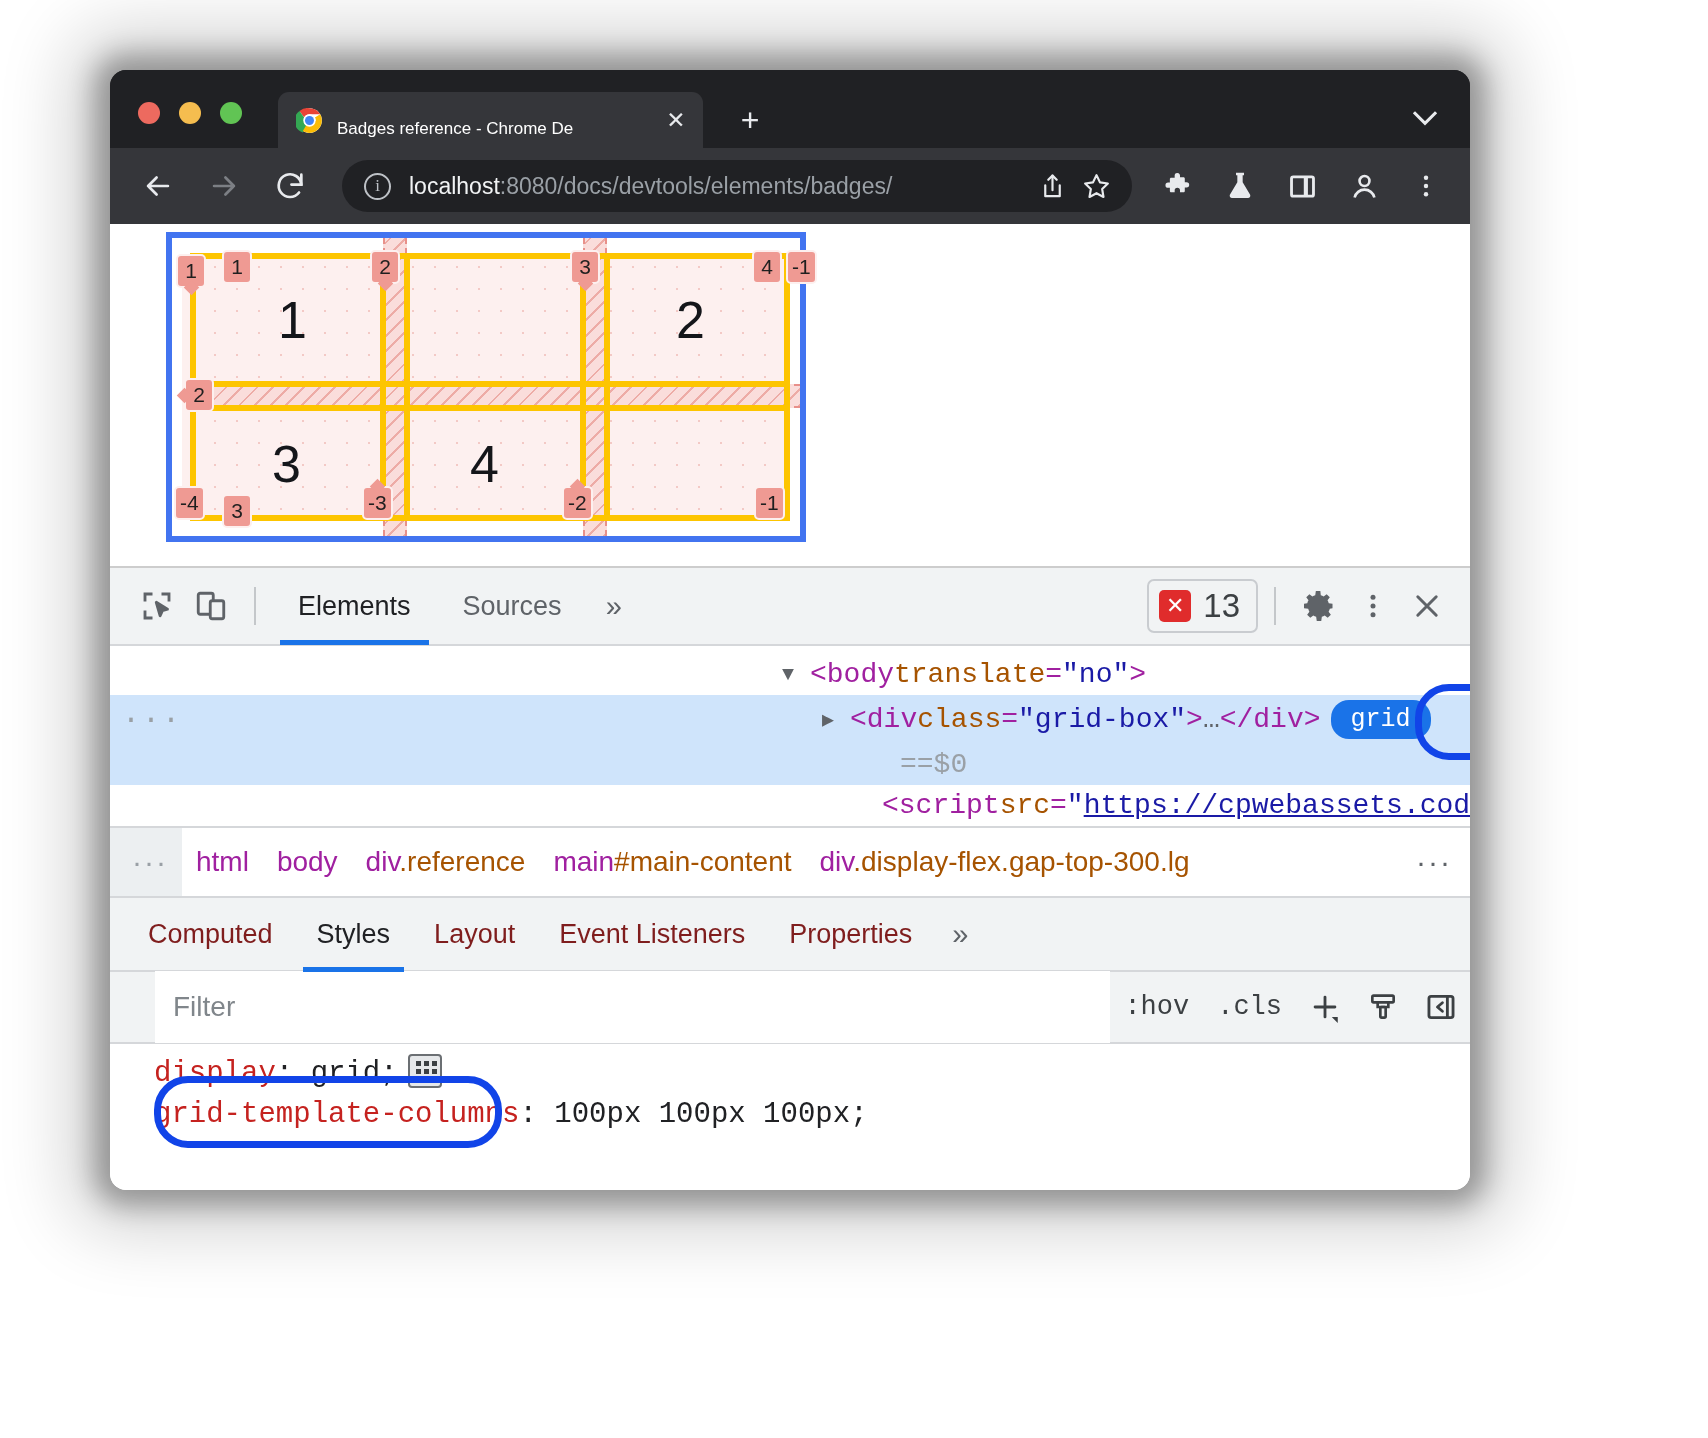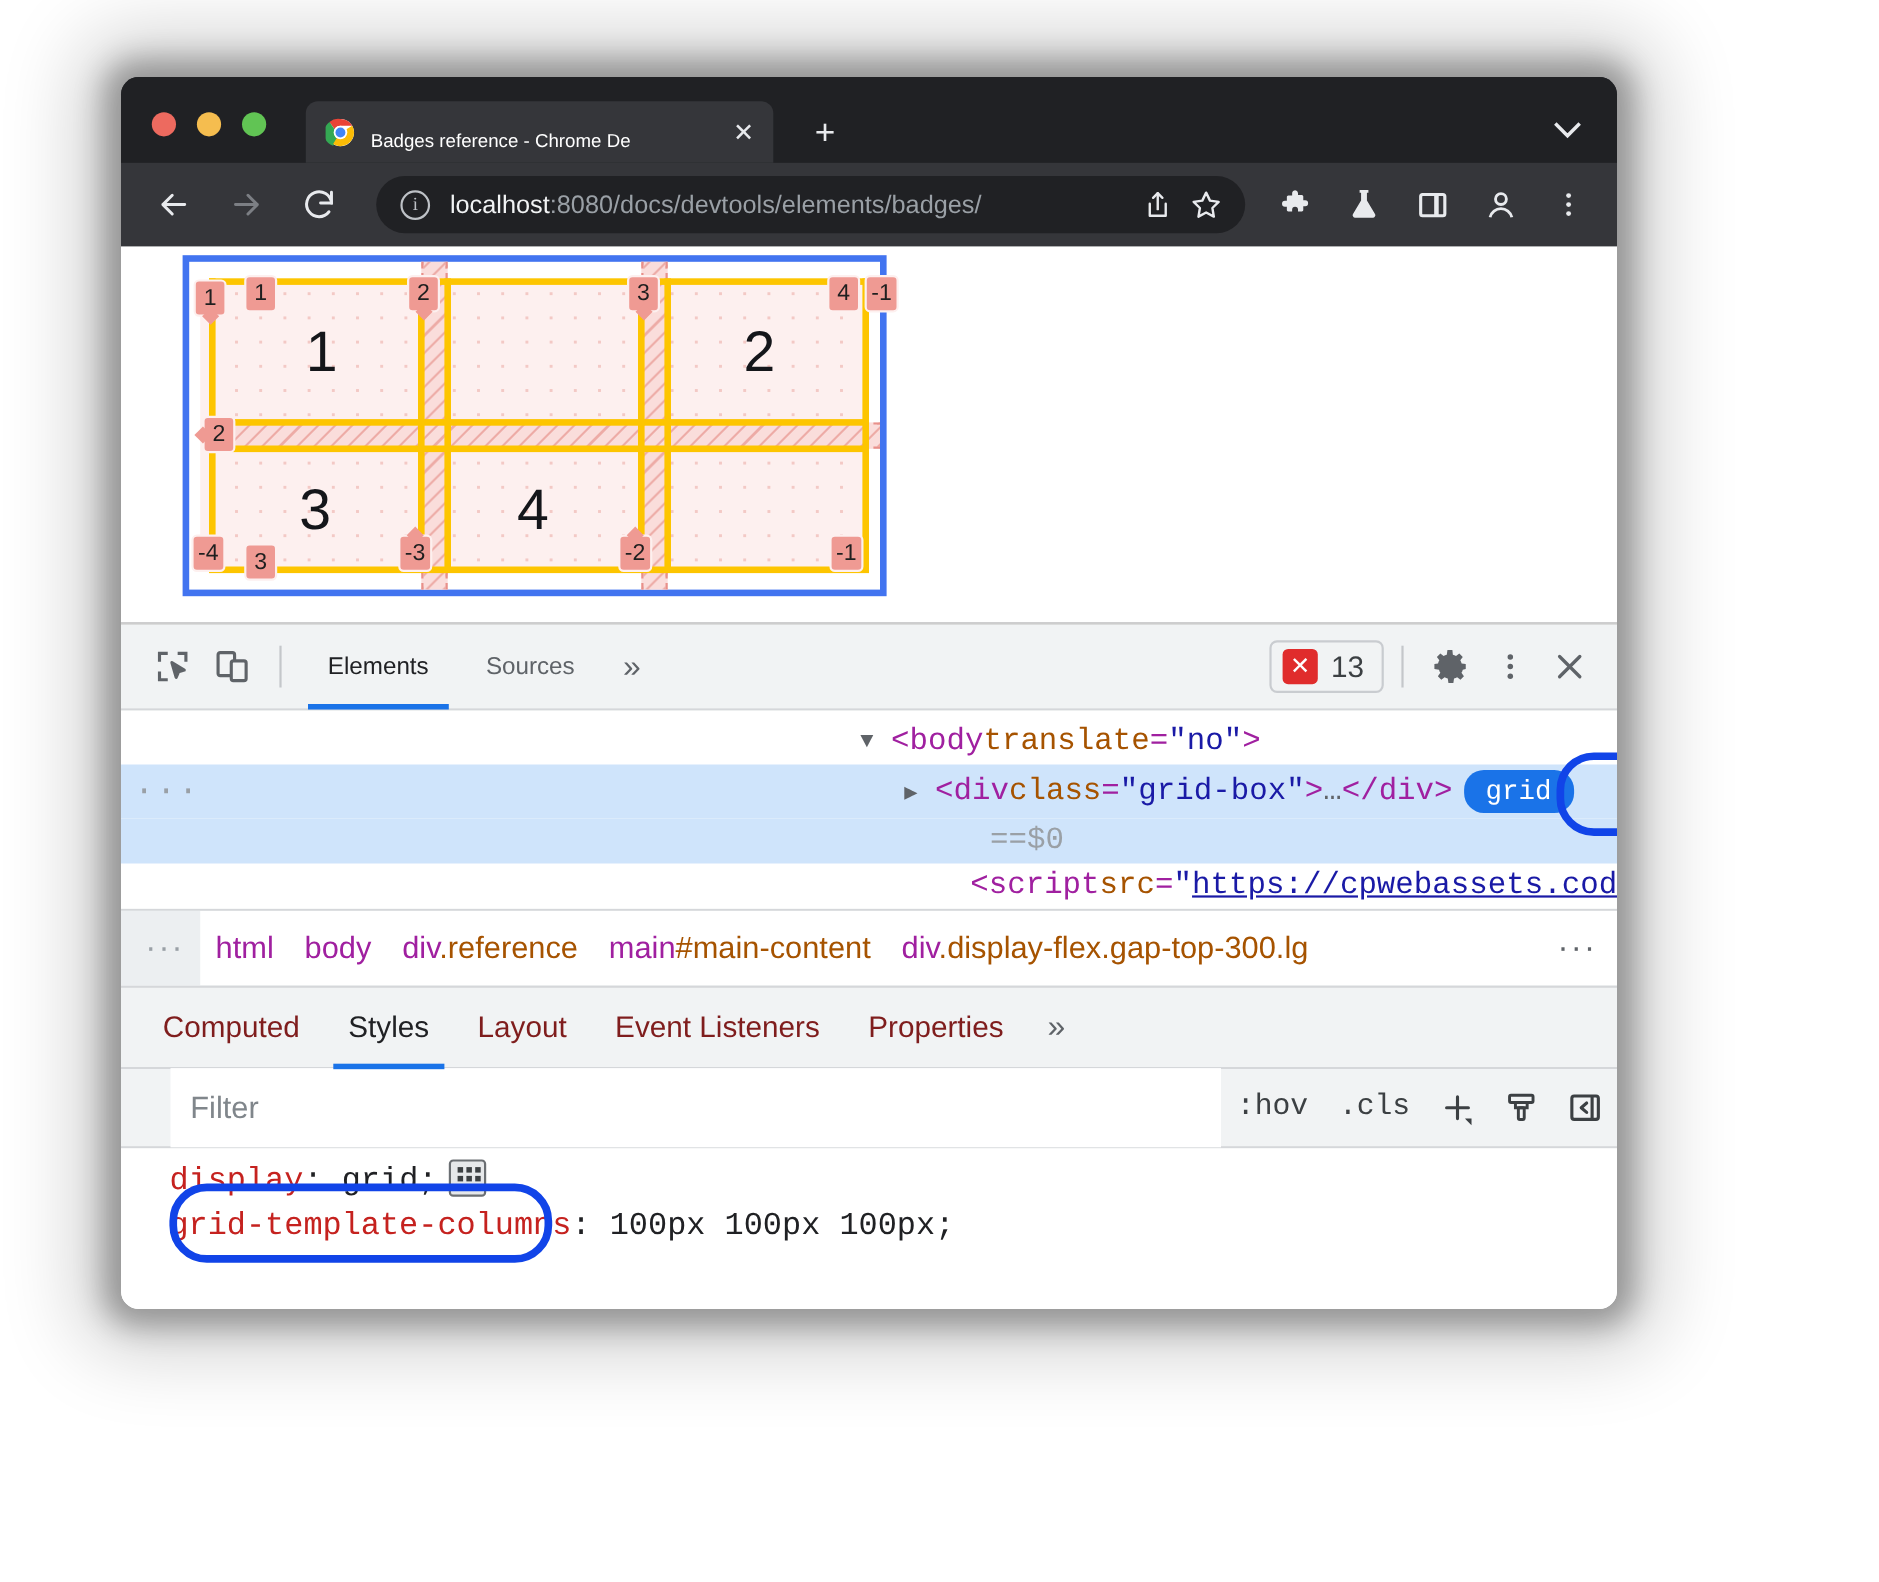--- a/index.html
+++ b/index.html
@@ -230,21 +230,21 @@
   }
   .dt-sep {
     width: 2px; height: 38px; background: #c4c7ca;
     margin: 0 16px; flex: 0 0 auto;
   }
   .dt-tab {
     position: relative;
     height: 78px;
     display: flex; align-items: center;
     padding: 0 26px;
-    font-size: 22px;
+    font-size: 27px;
     color: #5f6368;
     flex: 0 0 auto;
   }
   .dt-tab.active { color: #202124; }
   .dt-tab.active::after {
     content: "";
     position: absolute; left: 8px; right: 8px; bottom: 0;
     height: 5px; background: #1a73e8;
   }
   .dt-more { font-size: 29px; color: #5f6368; padding: 0 18px; }
@@ -253,21 +253,21 @@
     display: flex; align-items: center; gap: 12px;
     border: 2px solid #c9ccd0; border-radius: 7px;
     padding: 6px 16px 6px 10px;
     flex: 0 0 auto;
   }
   .err-x {
     width: 32px; height: 32px; border-radius: 5px;
     background: #e02c2c; color: #fff;
     font-size: 22px; display: flex; align-items: center; justify-content: center;
   }
-  .err-count { font-size: 27px; color: #3c4043; }
+  .err-count { font-size: 33px; color: #3c4043; }
 
   
   .dom {
     flex: 0 0 auto;
     padding: 8px 0 0 0;
     font-family: "Liberation Mono", monospace;
     font-size: 28px;
     position: relative;
     background: #fff;
   }

